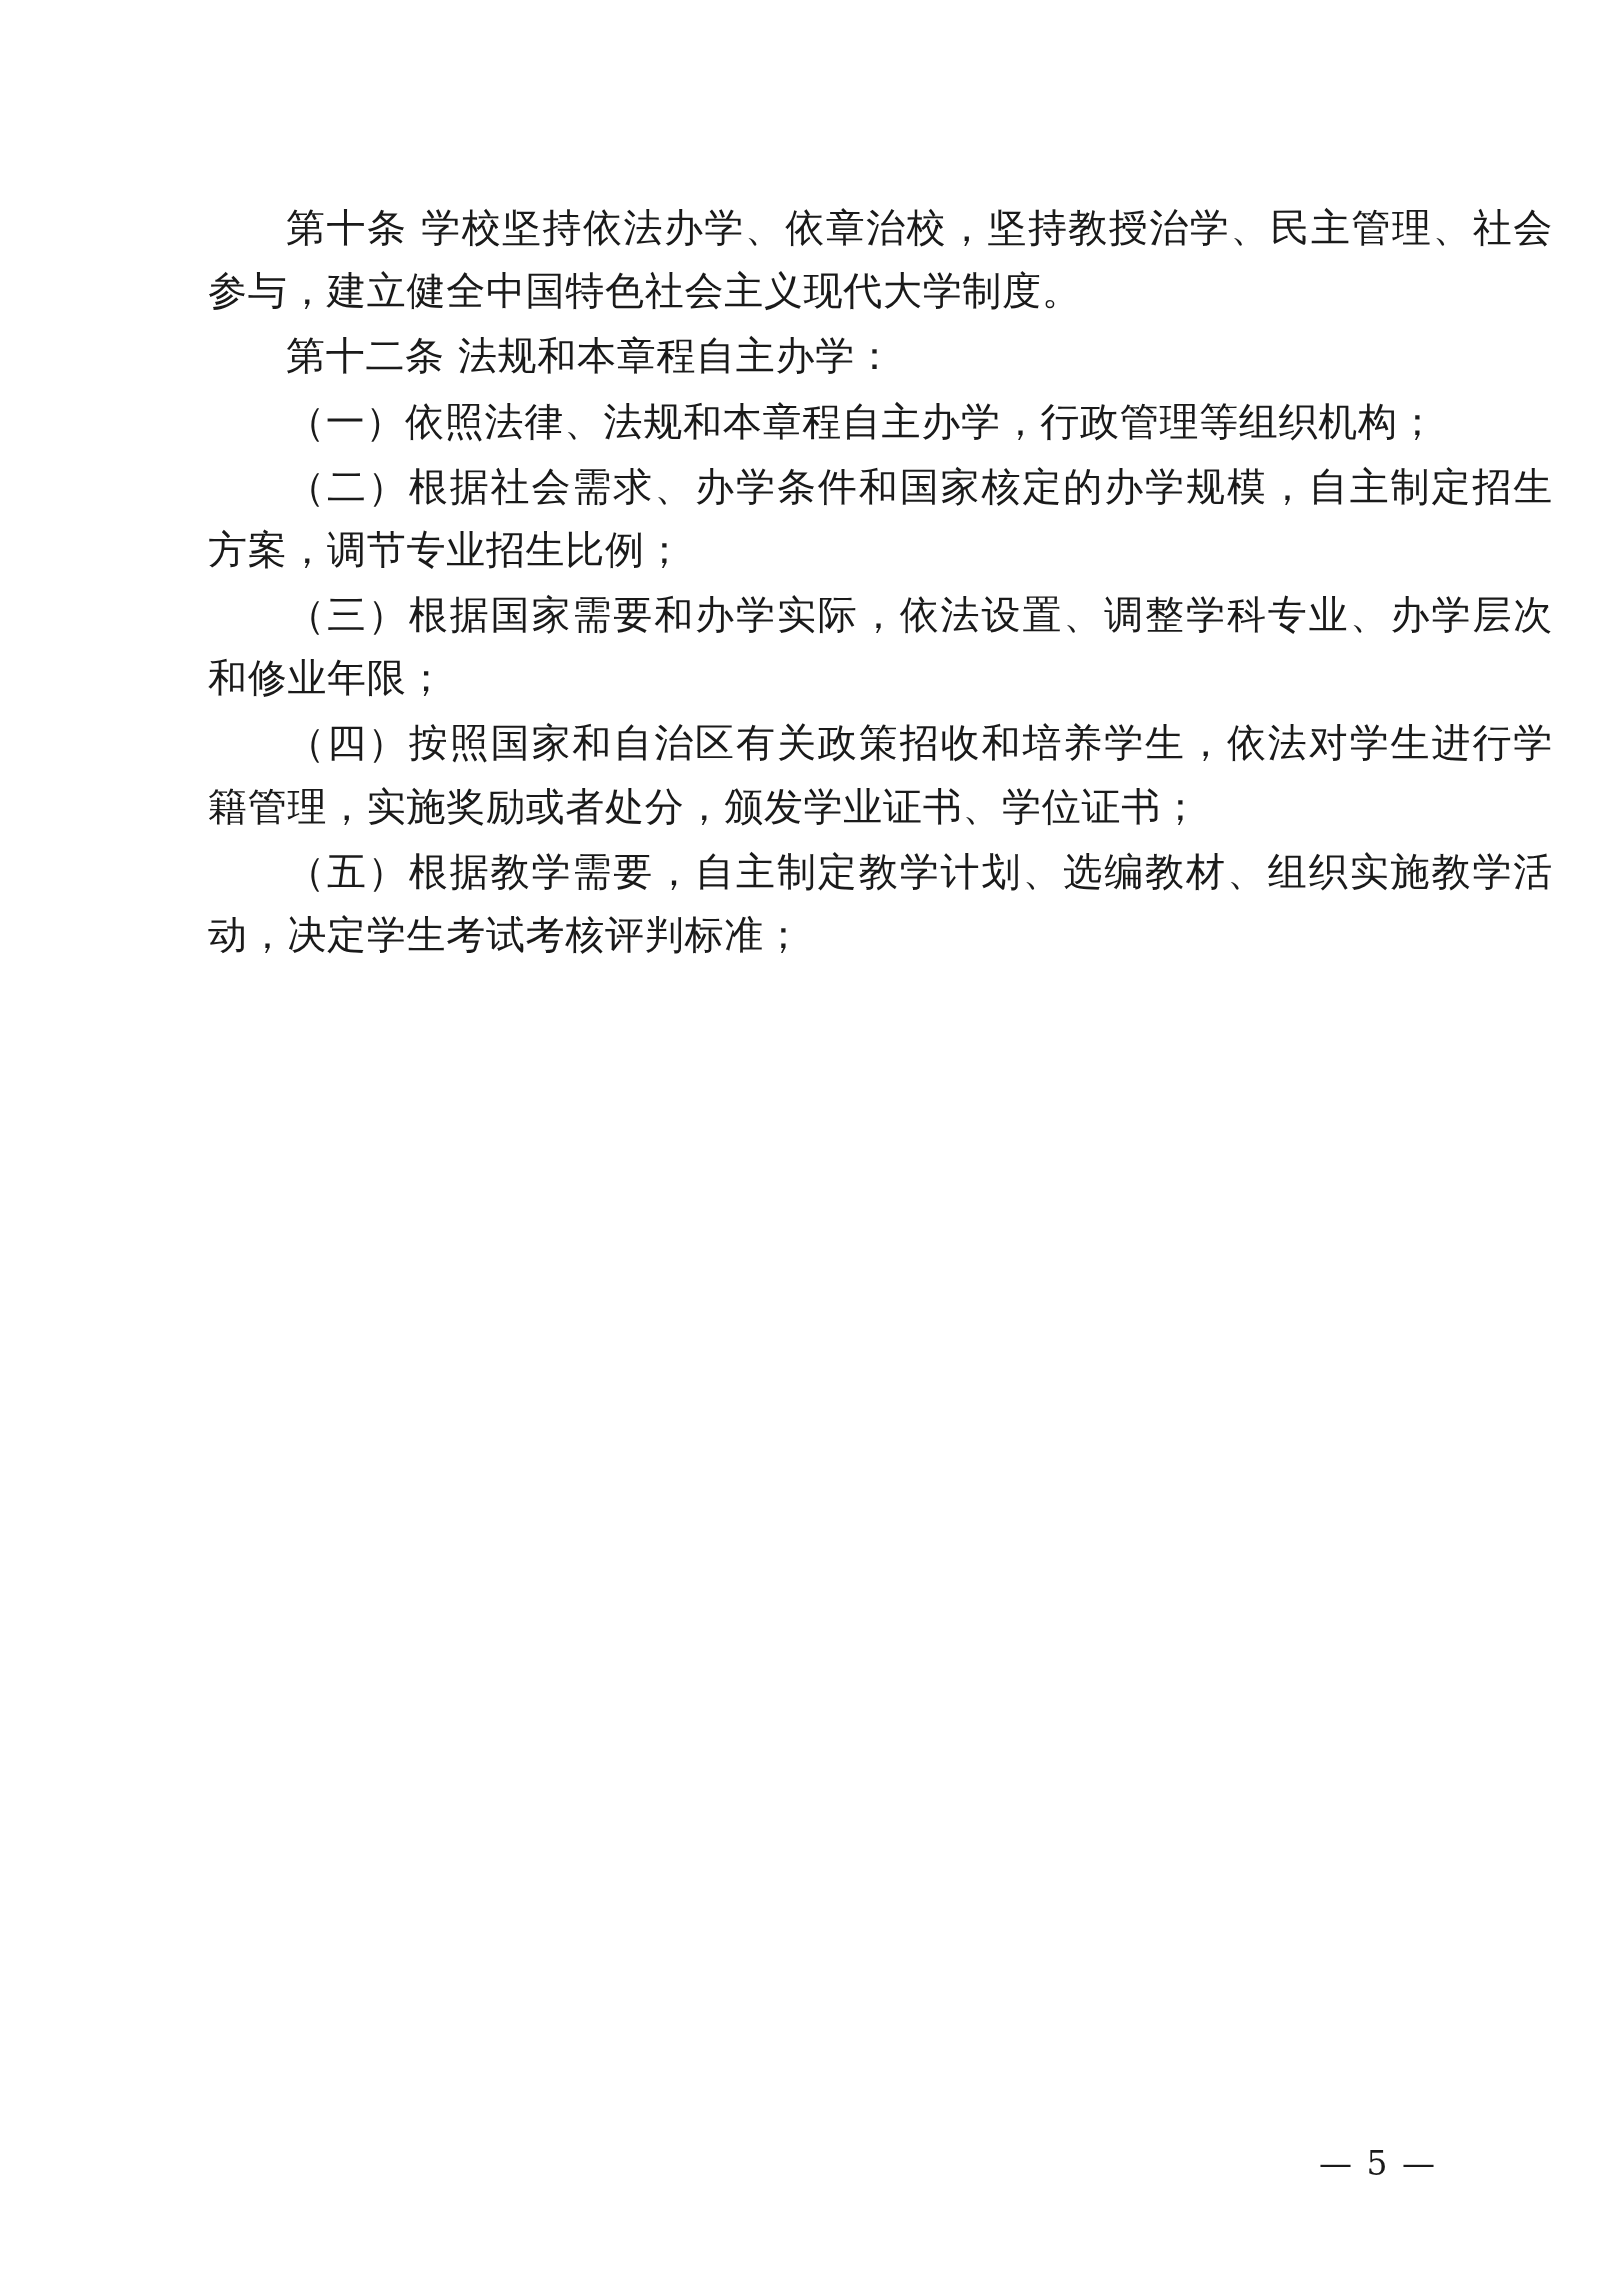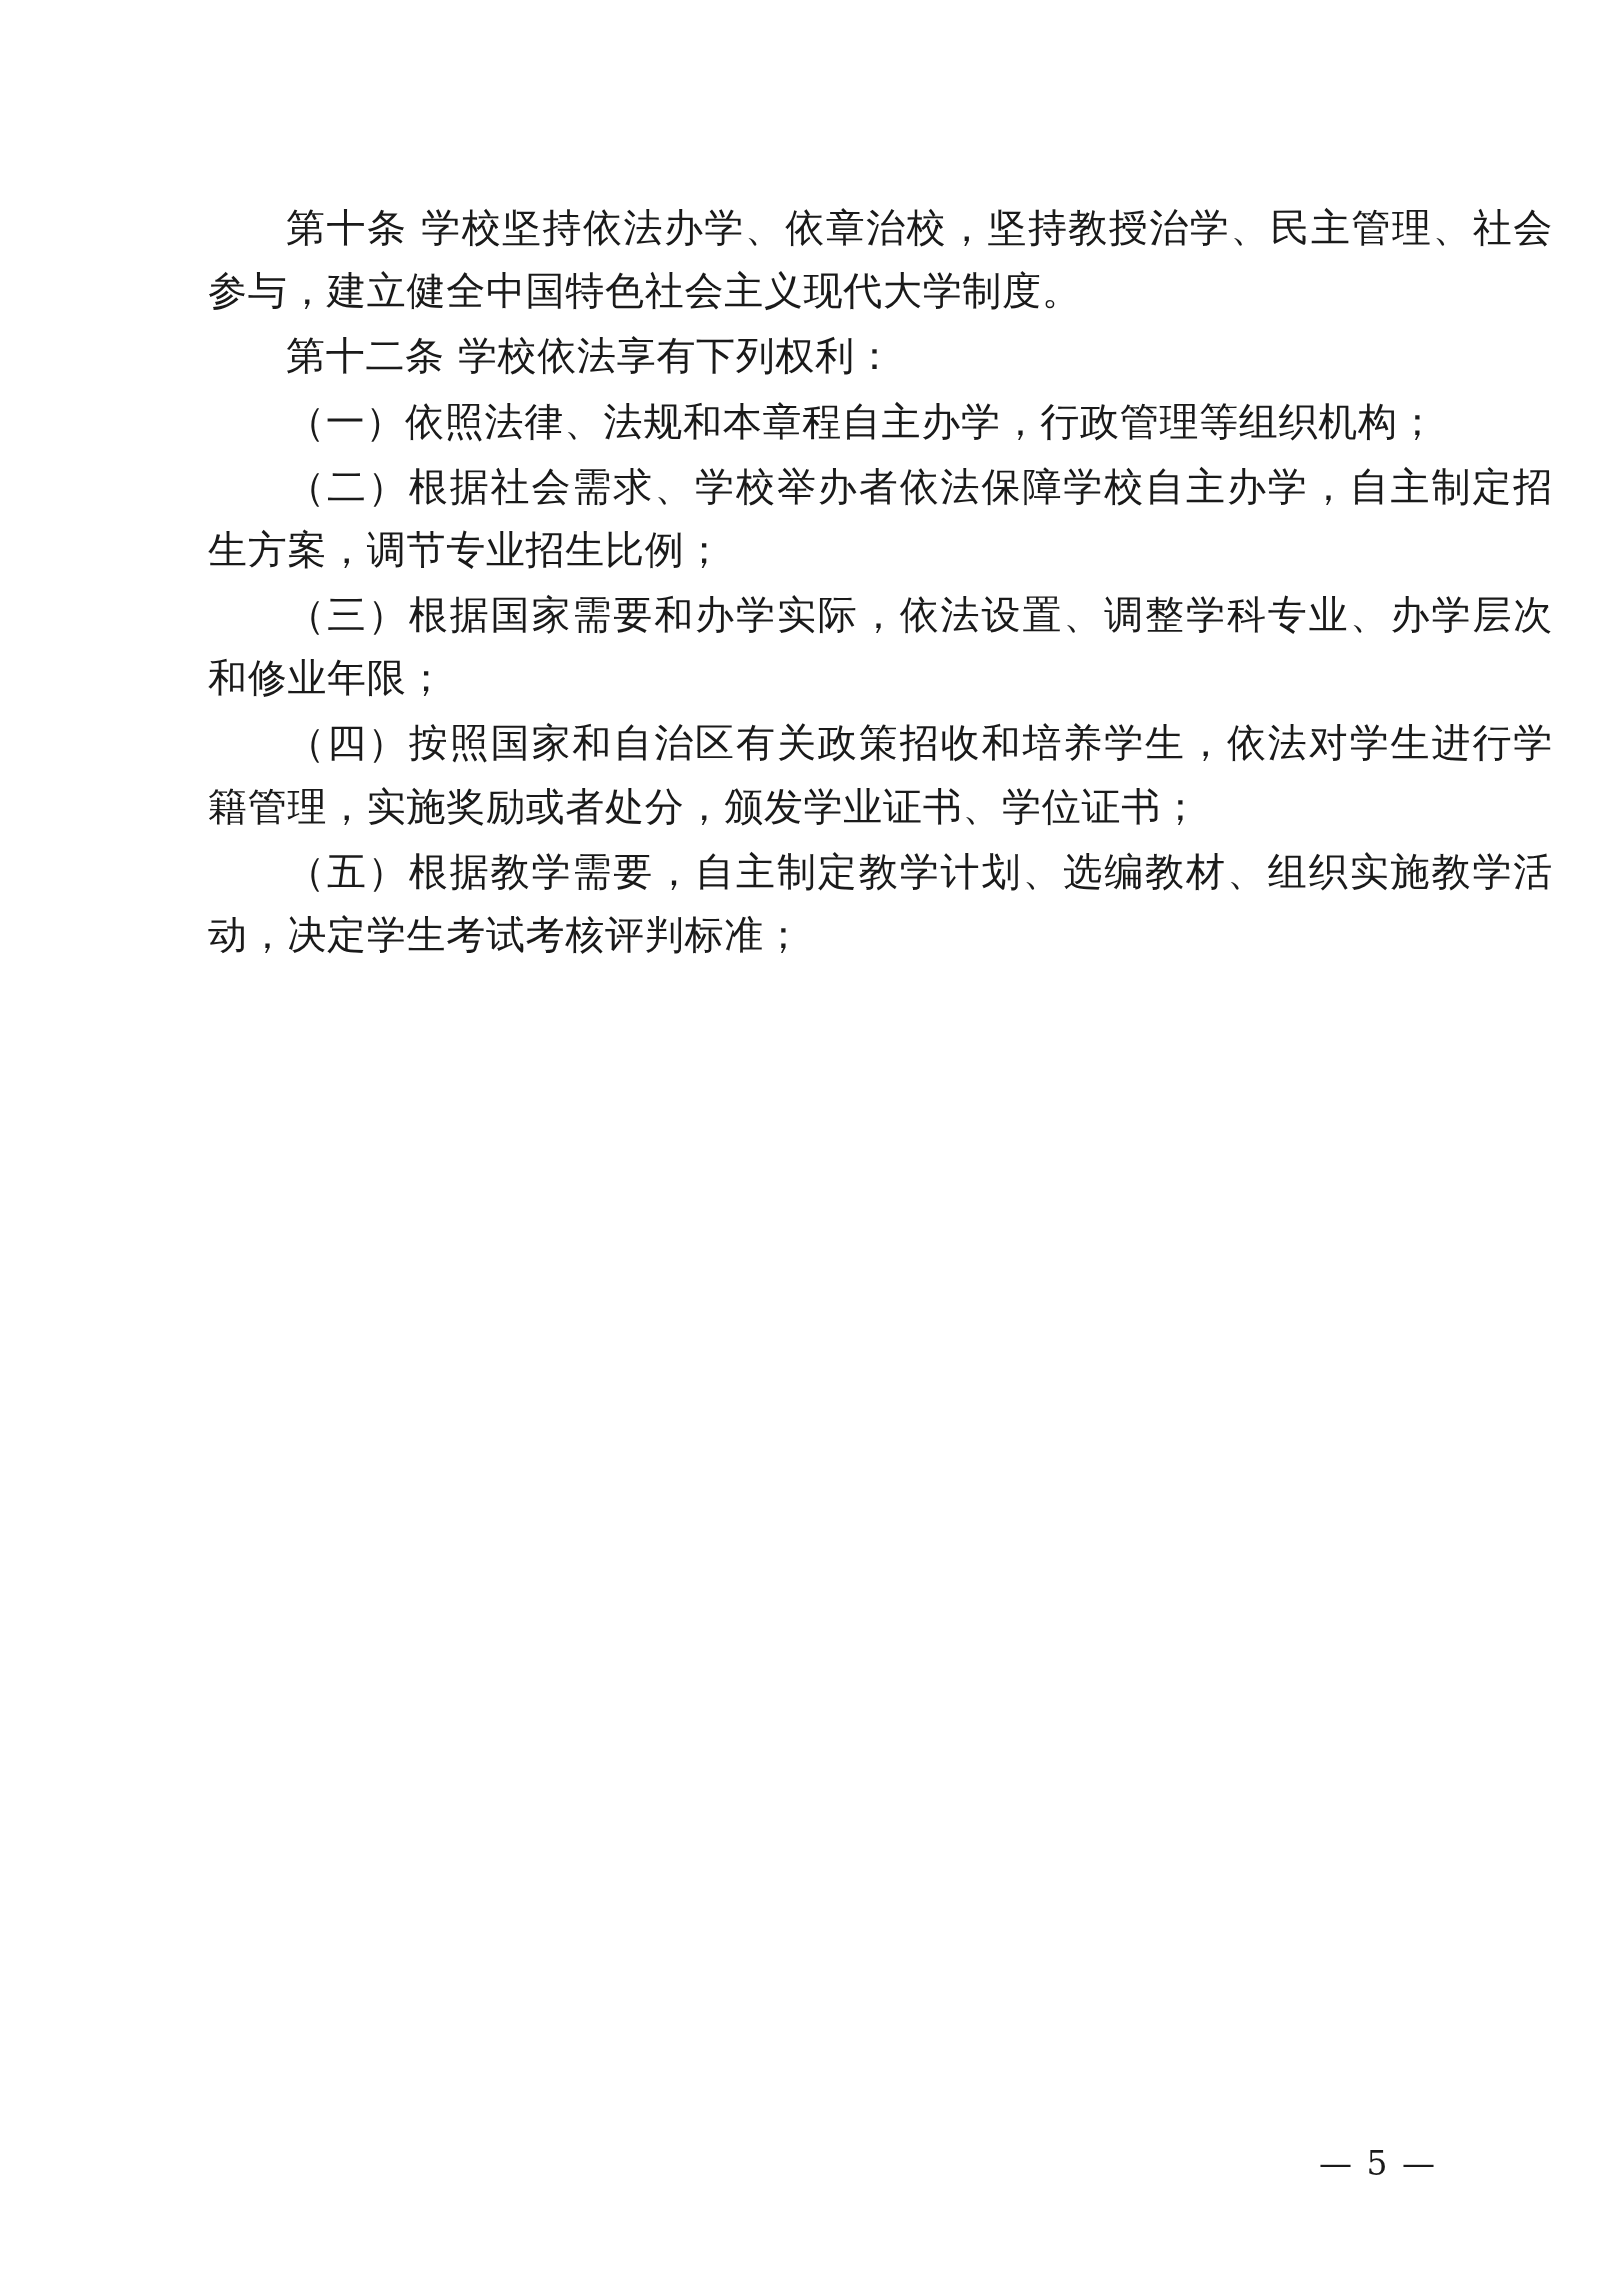--- a/index.html
+++ b/index.html
@@ -43,22 +43,22 @@
     letter-spacing: 0.06em;
     color: #1a1a1a;
   }
 </style>
 </head>
 <body>
 
 <div class="page">
   <div class="body-text">
     <p class="para">第十条 学校坚持依法办学、依章治校，坚持教授治学、民主管理、社会参与，建立健全中国特色社会主义现代大学制度。</p>
-    <p class="para">第十二条 学校依法享有下列权利：</p>
+    <p class="para">第十二条 法规和本章程自主办学：</p>
     <p class="para">（一）依照法律、法规和本章程自主办学，行政管理等组织机构；</p>
-    <p class="para">（二）根据社会需求、学校举办者依法保障学校自主办学，自主制定招生方案，调节专业招生比例；</p>
+    <p class="para">（二）根据社会需求、办学条件和国家核定的办学规模，自主制定招生方案，调节专业招生比例；</p>
     <p class="para">（三）根据国家需要和办学实际，依法设置、调整学科专业、办学层次和修业年限；</p>
     <p class="para">（四）按照国家和自治区有关政策招收和培养学生，依法对学生进行学籍管理，实施奖励或者处分，颁发学业证书、学位证书；</p>
     <p class="para">（五）根据教学需要，自主制定教学计划、选编教材、组织实施教学活动，决定学生考试考核评判标准；</p>
   </div>
   <div class="page-number">— 5 —</div>
 </div>
 
 
 </body></html>

